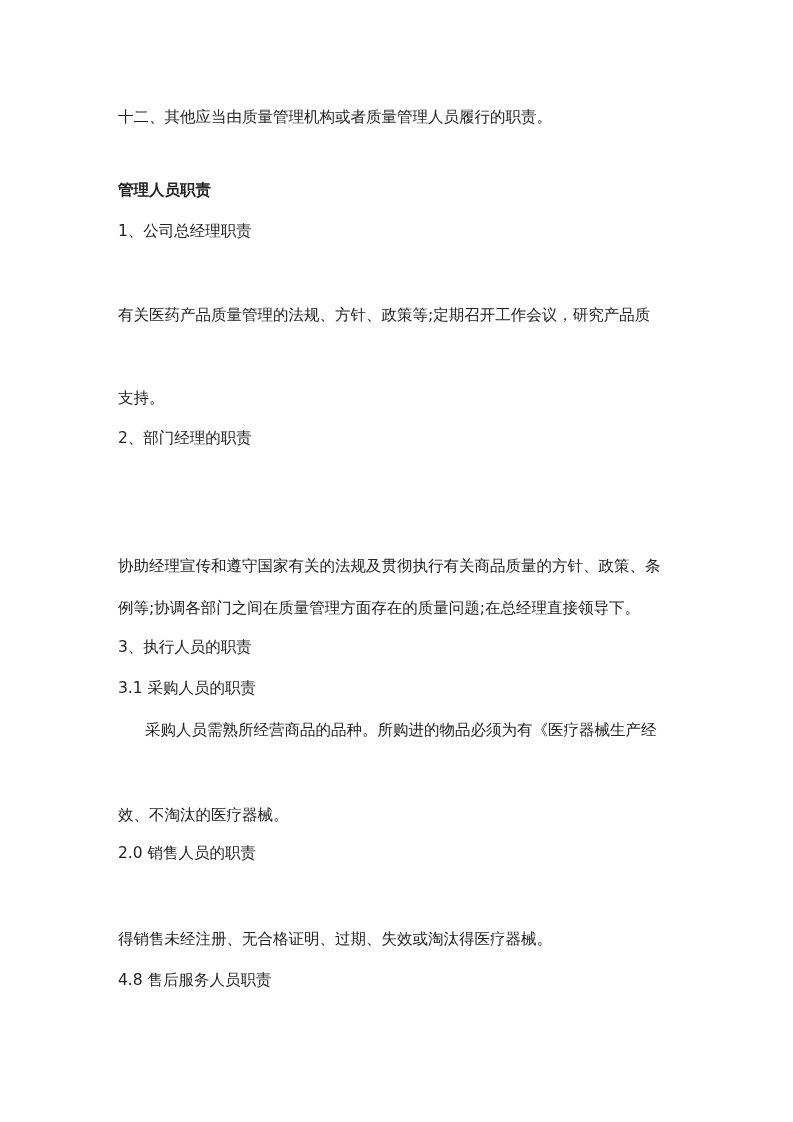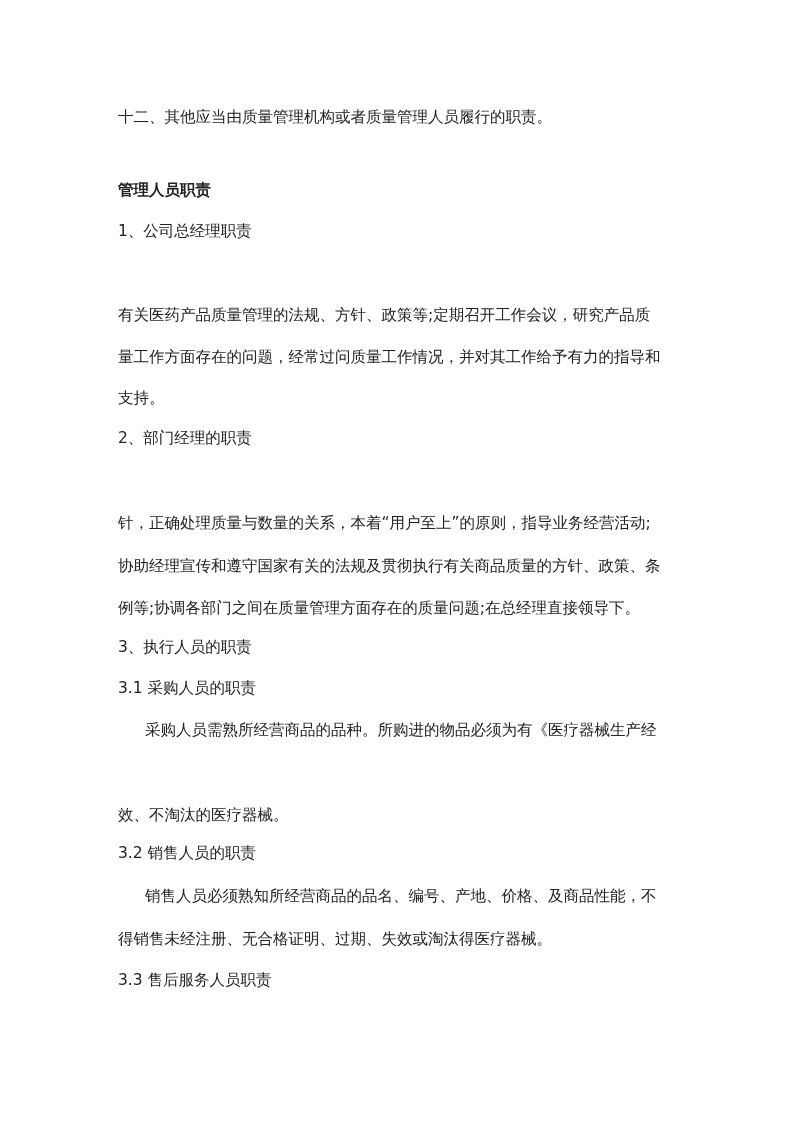--- a/index.html
+++ b/index.html
@@ -36,27 +36,24 @@
     .bold { font-weight: bold; }
   </style>
 </head>
 <body>
 
 <div class="page">
   <div class="line" style="top:107px">十二、其他应当由质量管理机构或者质量管理人员履行的职责。</div>
   <div class="line bold" style="top:180px">管理人员职责</div>
   <div class="line" style="top:221px">1、公司总经理职责</div>
   <div class="line" style="top:305px">有关医药产品质量管理的法规、方针、政策等;定期召开工作会议，研究产品质</div>
-  <div class="line" style="top:347px">量工作方面存在的问题，经常过问质量工作情况，并对其工作给予有力的指导和</div>
   <div class="line" style="top:388px">支持。</div>
   <div class="line" style="top:428px">2、部门经理的职责</div>
-  <div class="line" style="top:513px">针，正确处理质量与数量的关系，本着“用户至上”的原则，指导业务经营活动;</div>
   <div class="line" style="top:556px">协助经理宣传和遵守国家有关的法规及贯彻执行有关商品质量的方针、政策、条</div>
   <div class="line" style="top:598px">例等;协调各部门之间在质量管理方面存在的质量问题;在总经理直接领导下。</div>
   <div class="line" style="top:637px">3、执行人员的职责</div>
   <div class="line" style="top:678px">3.1 采购人员的职责</div>
   <div class="line indent" style="top:720px">采购人员需熟所经营商品的品种。所购进的物品必须为有《医疗器械生产经</div>
   <div class="line" style="top:805px">效、不淘汰的医疗器械。</div>
-  <div class="line" style="top:843px">3.2 销售人员的职责</div>
-  <div class="line indent" style="top:886px">销售人员必须熟知所经营商品的品名、编号、产地、价格、及商品性能，不</div>
+  <div class="line" style="top:843px">2.0 销售人员的职责</div>
   <div class="line" style="top:929px">得销售未经注册、无合格证明、过期、失效或淘汰得医疗器械。</div>
-  <div class="line" style="top:970px">3.3 售后服务人员职责</div>
+  <div class="line" style="top:970px">4.8 售后服务人员职责</div>
 </div>
 
 </body></html>

